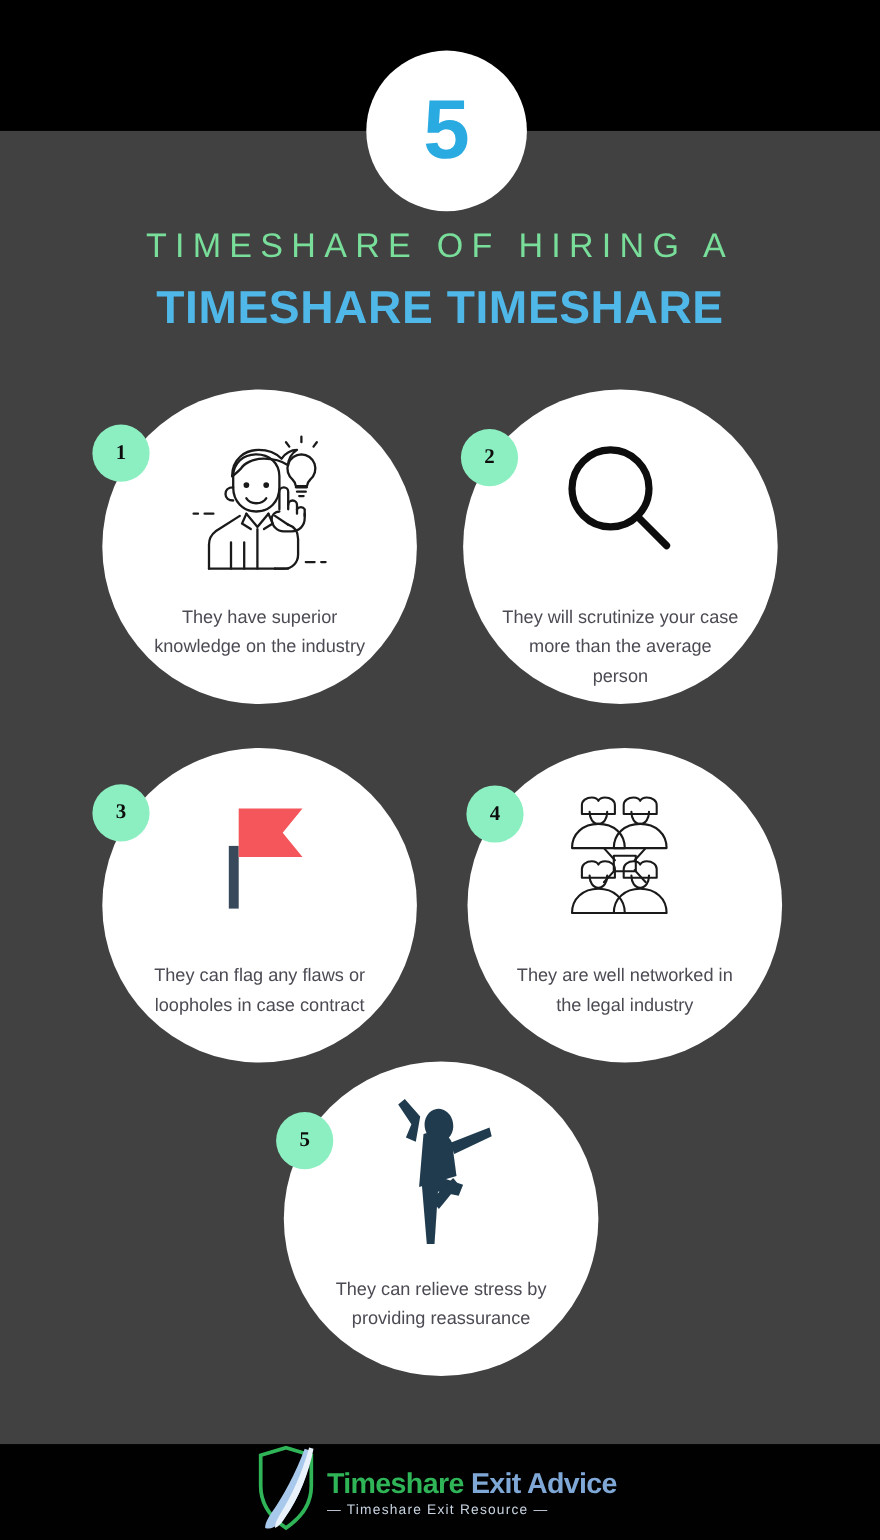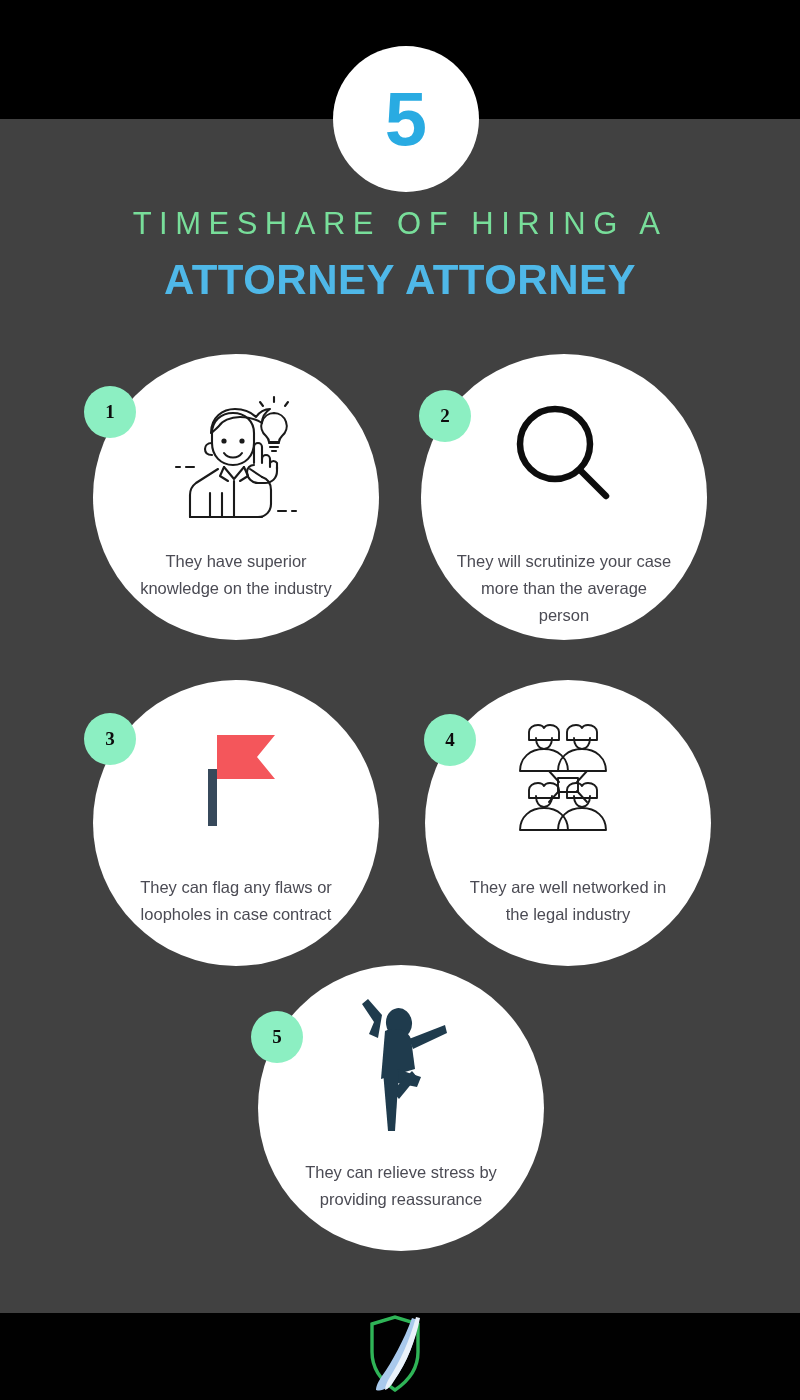--- a/index.html
+++ b/index.html
@@ -188,21 +188,21 @@
 <div class="page">
 
   <div class="top-bar"></div>
   <div class="body-area"></div>
 
   <div class="hero-num">
     <span>5</span>
   </div>
 
   <div class="heading-sub">TIMESHARE OF HIRING A</div>
-  <div class="heading-main">ATTORNEY ATTORNEY</div>
+  <div class="heading-main">TIMESHARE TIMESHARE</div>
 
   <div class="circle" id="circle-1">
     <div class="circle-inner">
       <div class="icon-wrap">
         <svg width="140" height="132" viewBox="0 0 140 132" fill="none" stroke="#1a1a1a" stroke-width="2.1" stroke-linecap="round" stroke-linejoin="round">
 
           <path d="M108 24 a13 13 0 0 1 8 23 c-2 2 -3 4 -3 6 l-10 0 c0 -2 -1 -4 -3 -6 a13 13 0 0 1 8 -23z"></path>
           <path d="M103 54 h10 M104 58 h8 M106 62 h4"></path>
           <path d="M108 8 v5 M94 13 l3 4 M122 13 l-3 4"></path>
 
@@ -339,16 +339,22 @@
 
   <div class="footer-bar">
     <div class="logo">
       <span>
         <svg width="60" height="82" viewBox="0 0 60 82" fill="none">
           <path d="M6 10 L29 3 L52 10 v28 c0 20 -14 32 -23 38 c-9 -6 -23 -18 -23 -38z" stroke="#2FB457" stroke-width="3.4" fill="none"></path>
           <path d="M46 4 C38 26 26 48 16 62 c-4 6 -6 10 -6 14 c6 2 12 -2 18 -10 C42 48 50 24 52 6z" fill="#A9C9EC"></path>
           <path d="M50 3 C44 26 33 49 24 63 c-3 5 -5 9 -5 13 c3 -1 6 -4 9 -9 C40 50 50 26 54 4z" fill="#E9F1FA"></path>
         </svg>
       </span>
+      <span class="logo-text-block">
+        <span class="logo-title">
+          <span class="t-green">Timeshare</span><span>&nbsp;</span><span class="t-blue">Exit Advice</span>
+        </span>
+        <span class="logo-tag">— Timeshare Exit Resource —</span>
+      </span>
     </div>
   </div>
 
 </div>
 
 </body></html>

